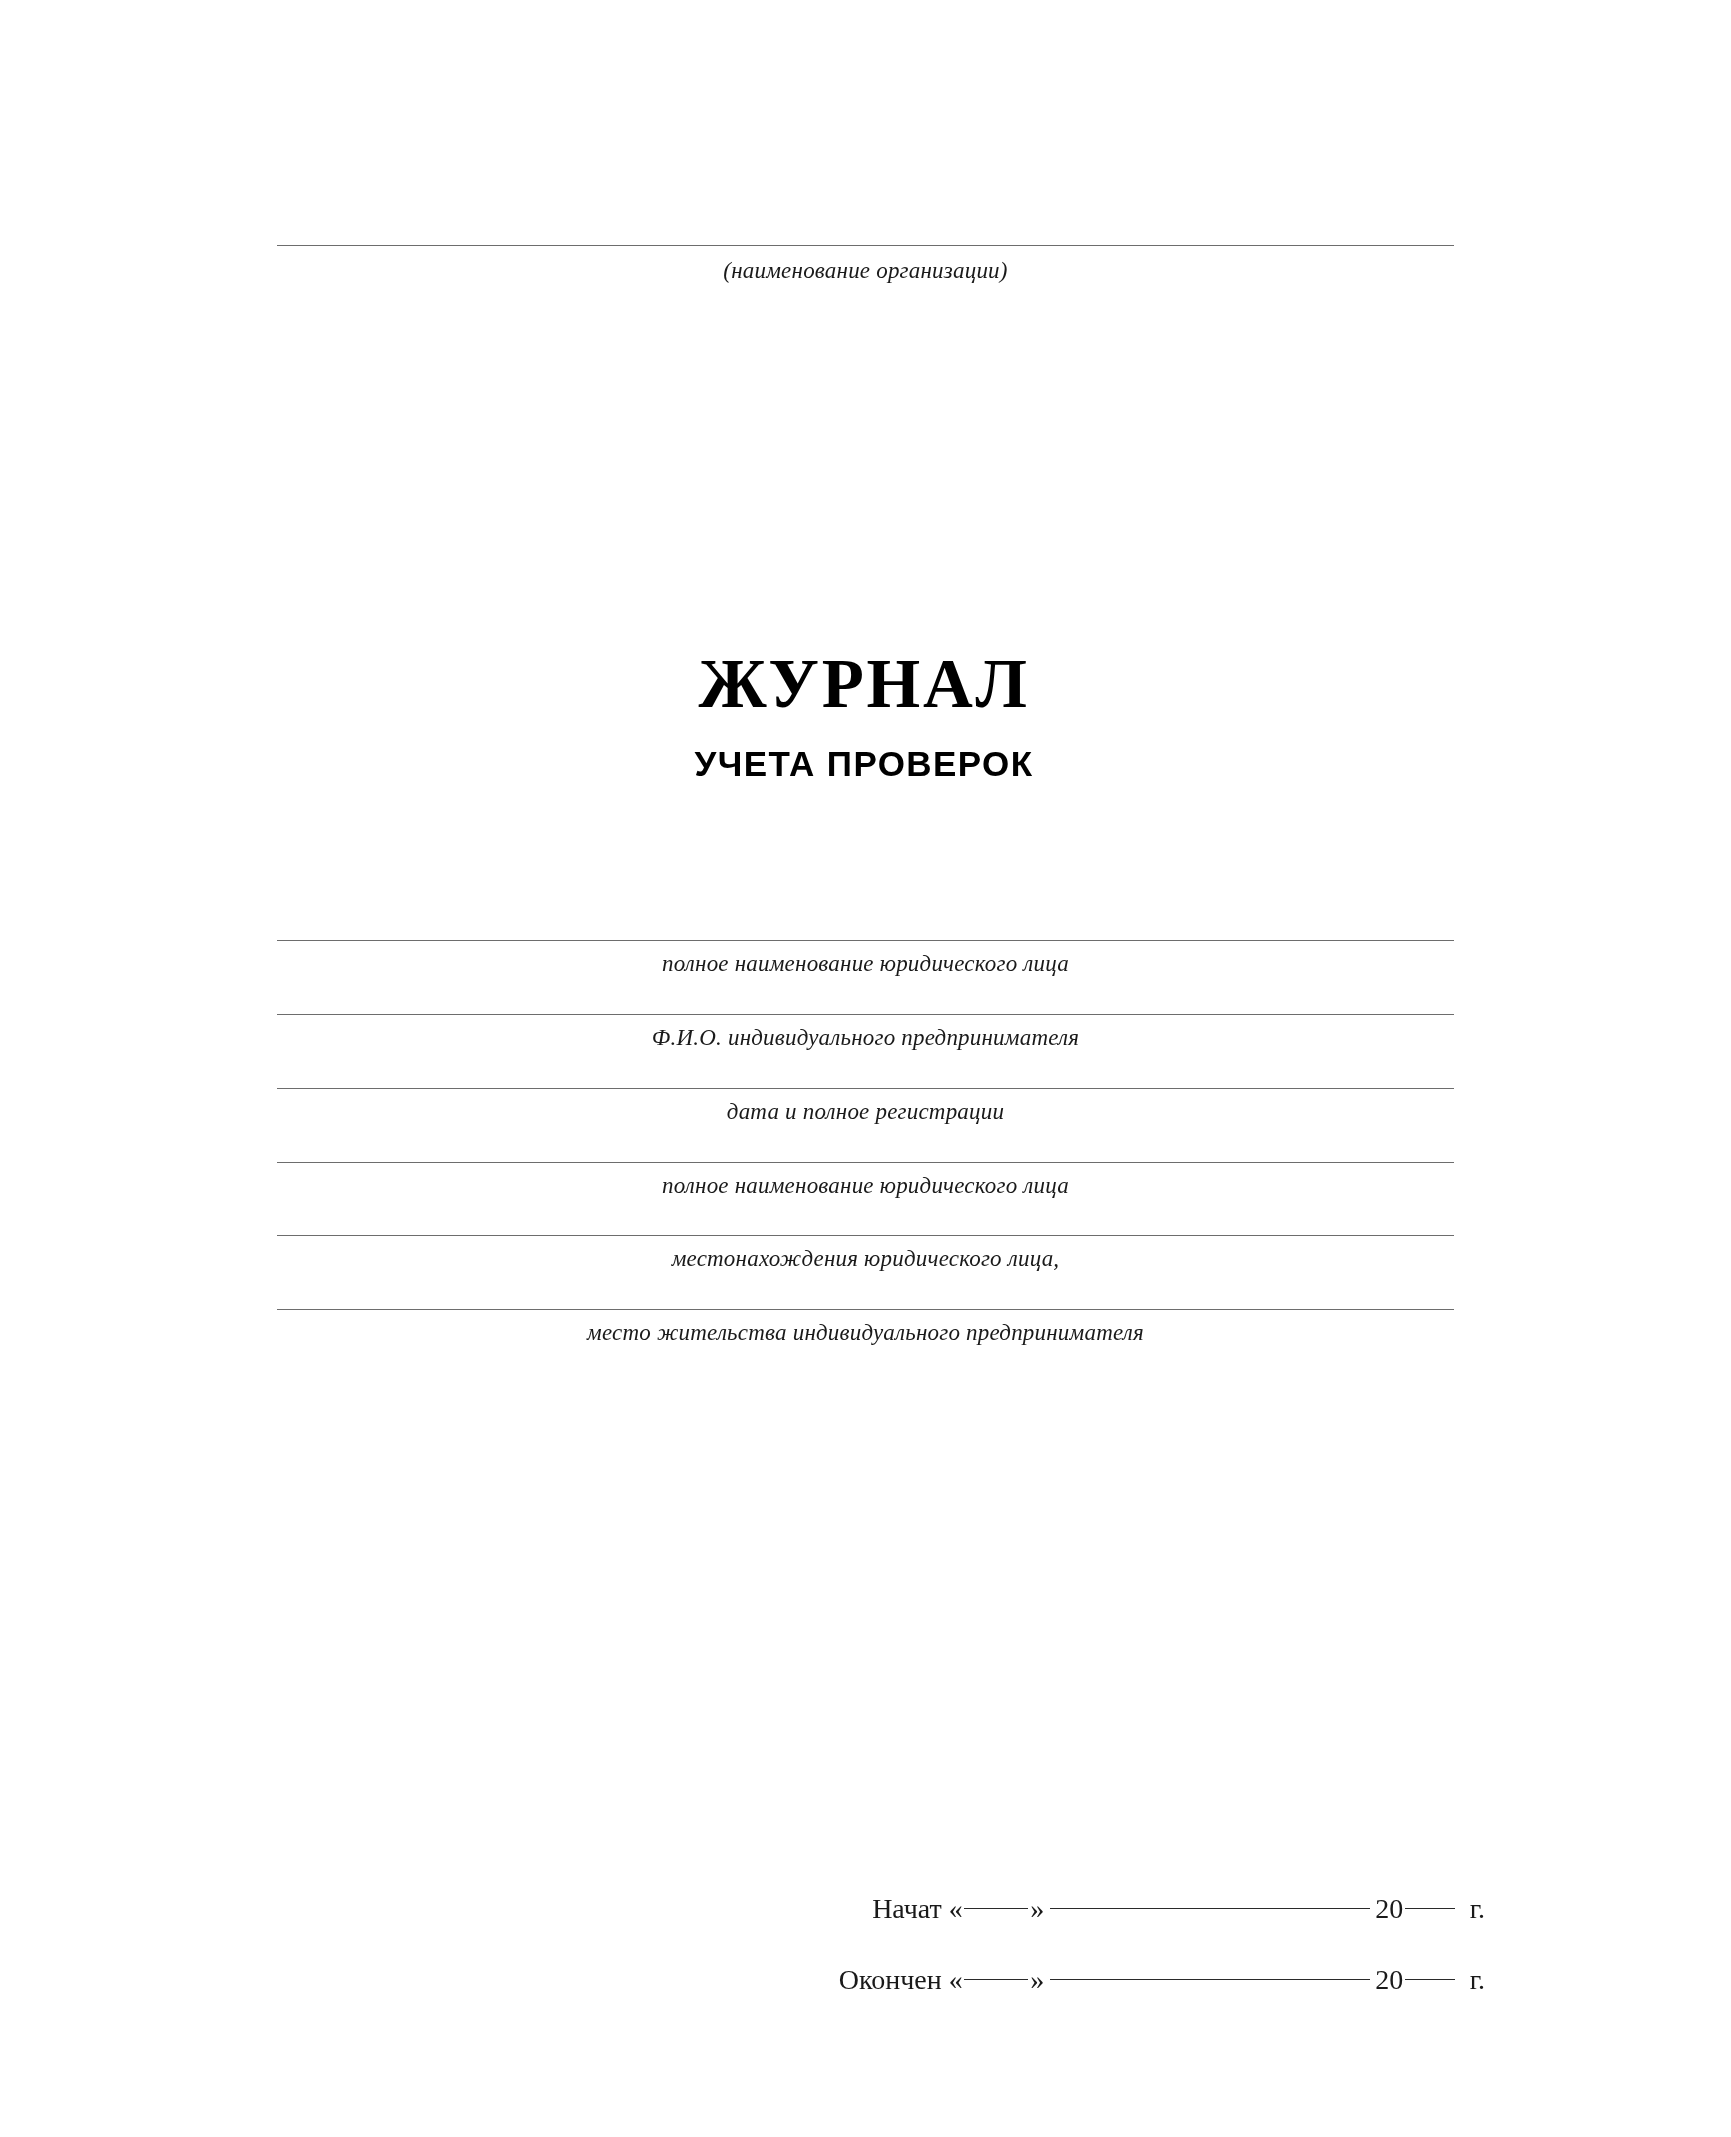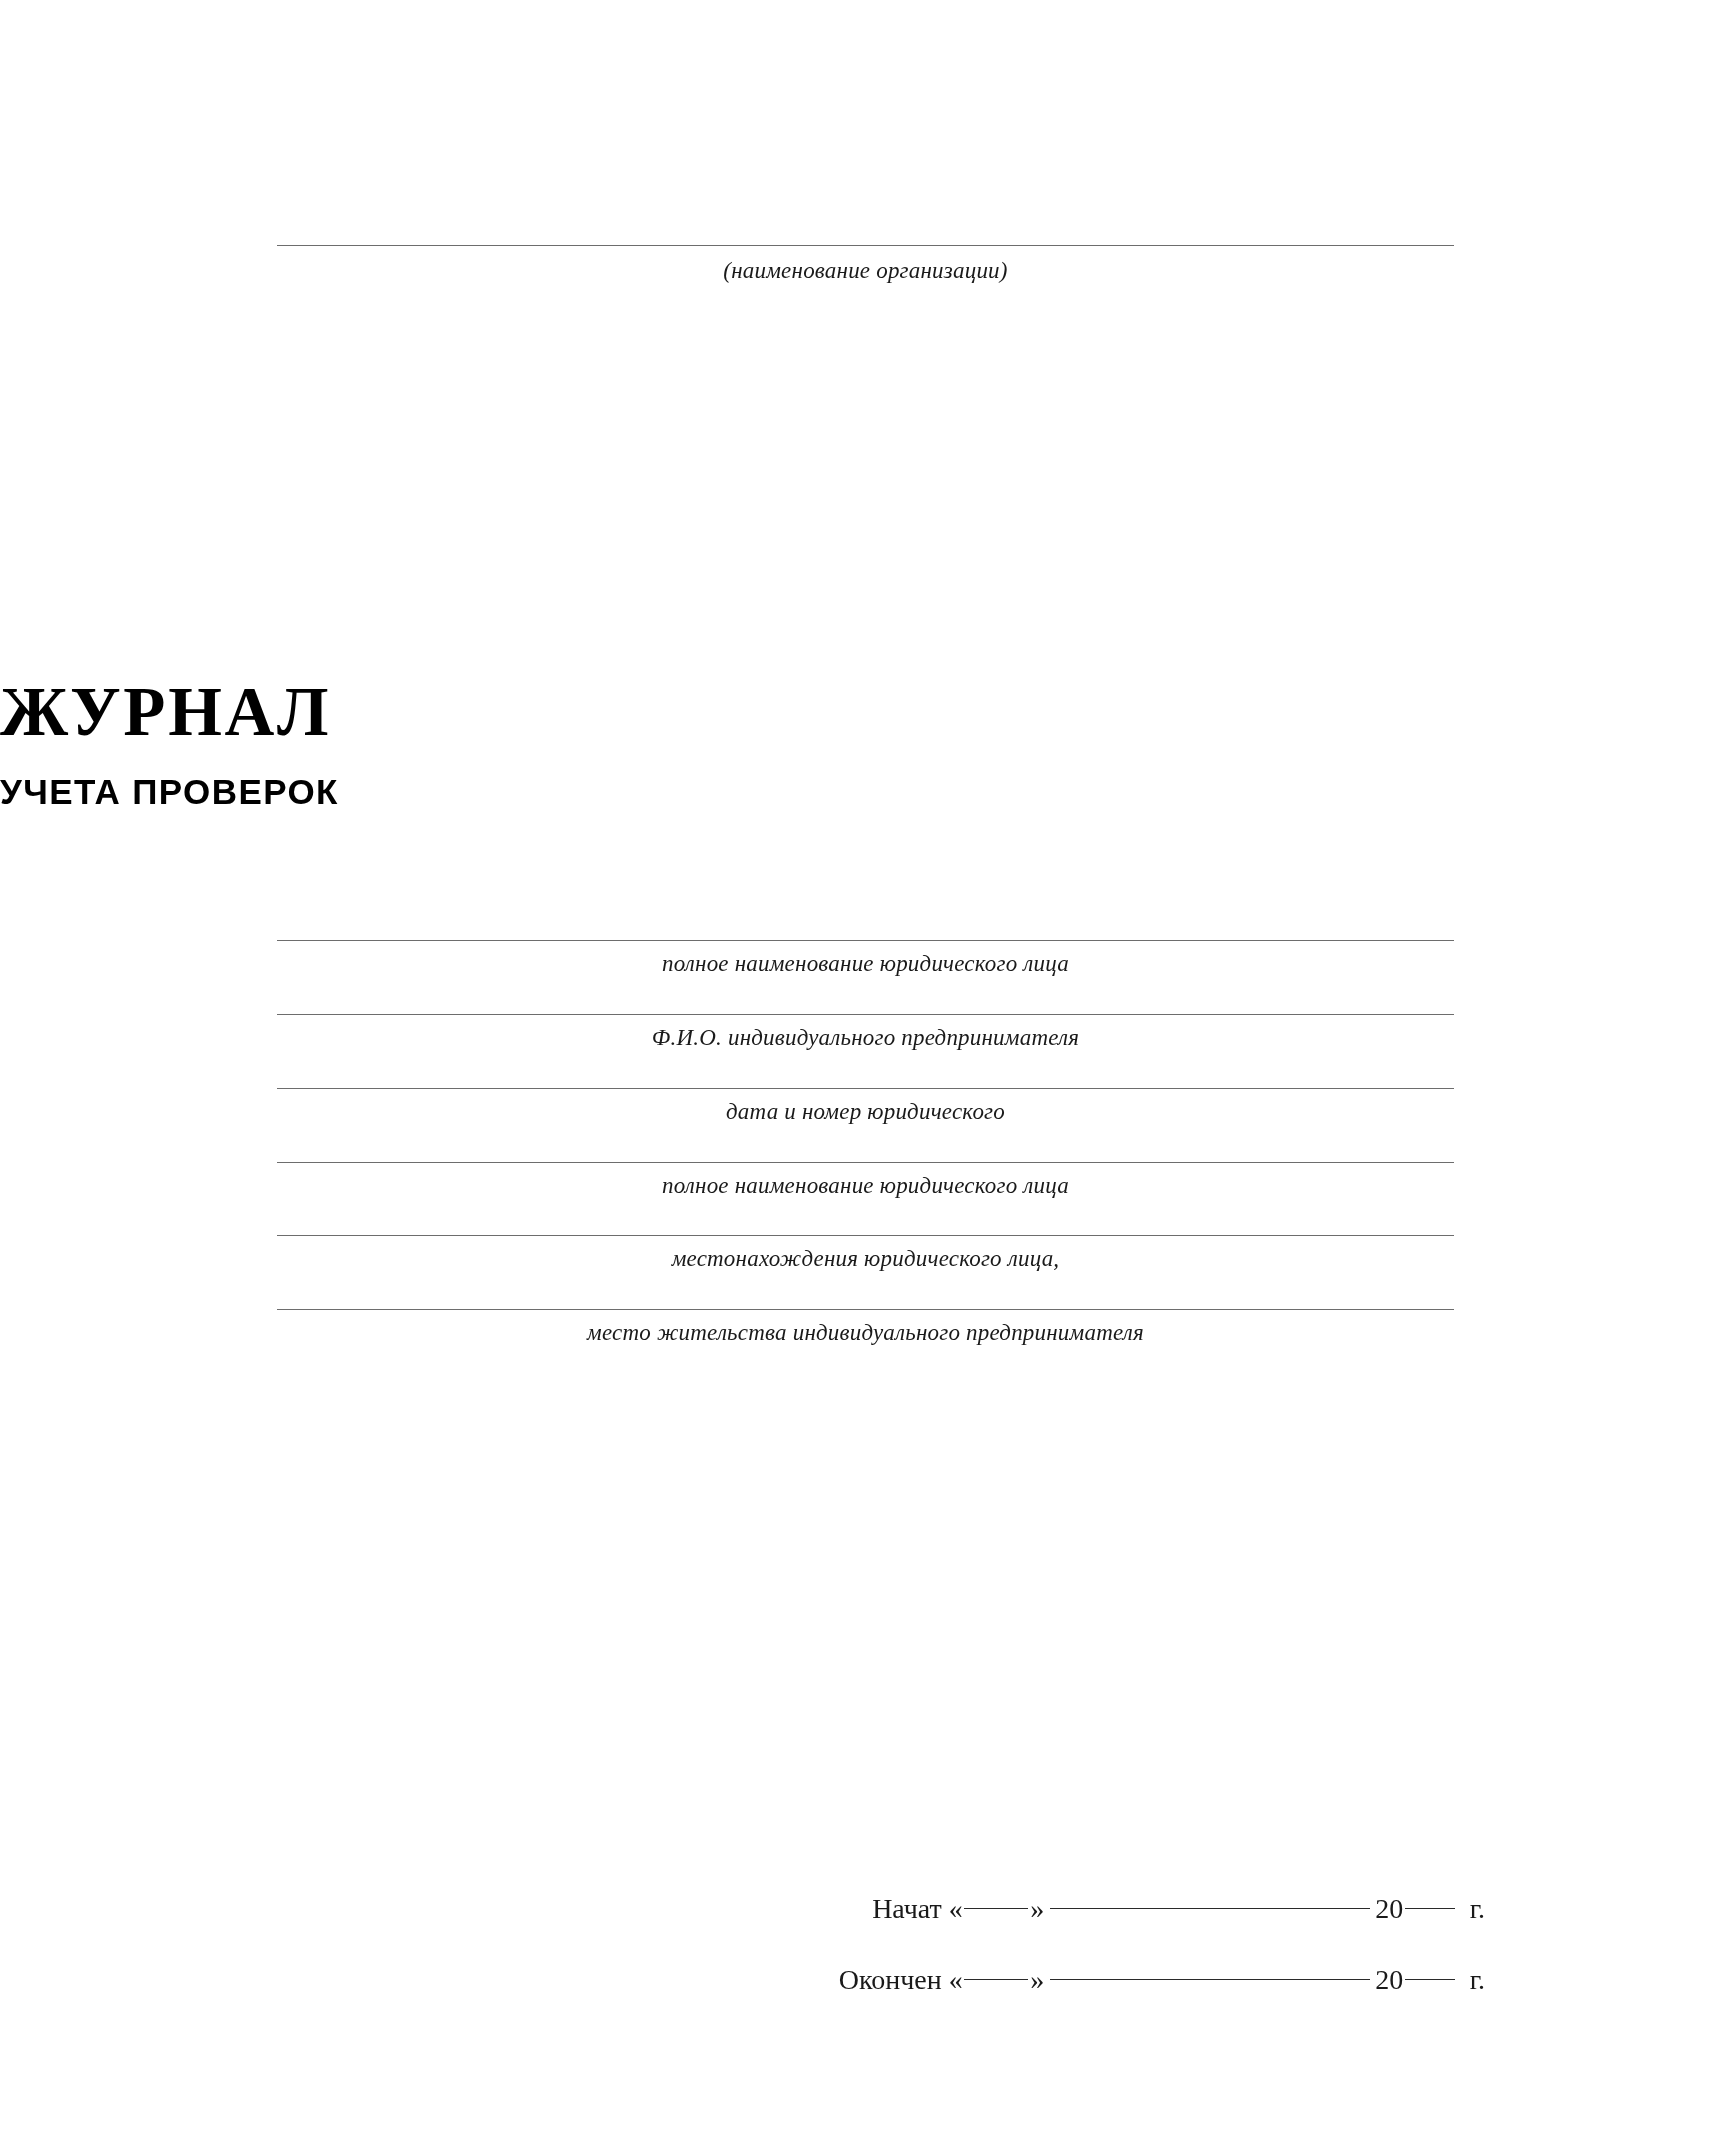--- a/index.html
+++ b/index.html
@@ -44,23 +44,23 @@
     line-height: 1.25;
     color: #1a1a1a;
     margin-top: 11px;
     letter-spacing: 0.2px;
   }
 
   
   .title-block {
     position: absolute;
     left: 0;
-    top: 676px;
+    top: 648px;
     width: 1728px;
-    text-align: left;
+    text-align: center;
   }
   .title-main {
     font-family: "Liberation Serif", "DejaVu Serif", serif;
     font-weight: bold;
     font-size: 69px;
     letter-spacing: 2.7px;
     line-height: 1.05;
     color: #000000;
   }
   .title-sub {
@@ -160,21 +160,21 @@
       <div class="caption">полное наименование юридического лица</div>
     </div>
 
     <div class="line-row">
       <div class="rule"></div>
       <div class="caption">Ф.И.О. индивидуального предпринимателя</div>
     </div>
 
     <div class="line-row">
       <div class="rule"></div>
-      <div class="caption">дата и номер юридического</div>
+      <div class="caption">дата и полное регистрации</div>
     </div>
 
     <div class="line-row">
       <div class="rule"></div>
       <div class="caption">полное наименование юридического лица</div>
     </div>
 
     <div class="line-row">
       <div class="rule"></div>
       <div class="caption">местонахождения юридического лица,</div>

